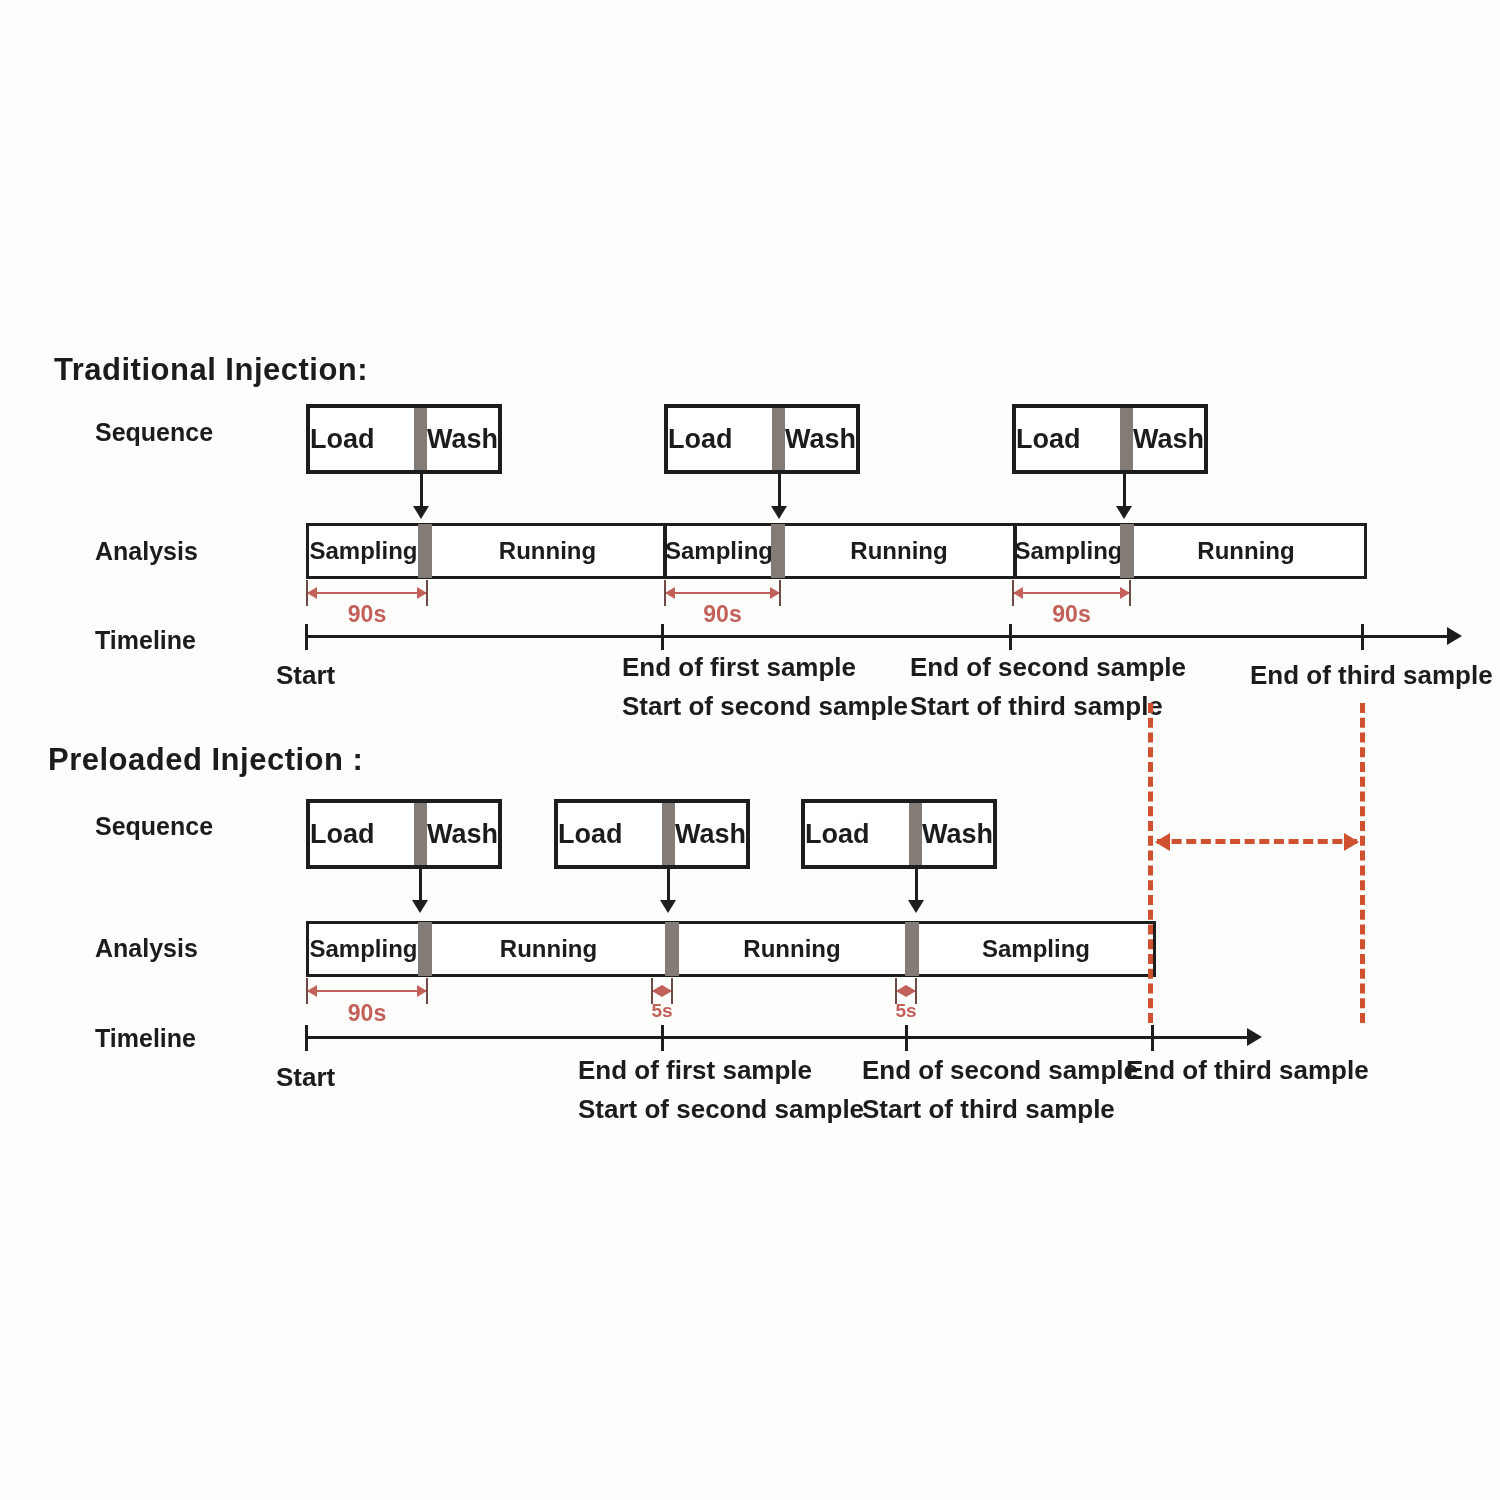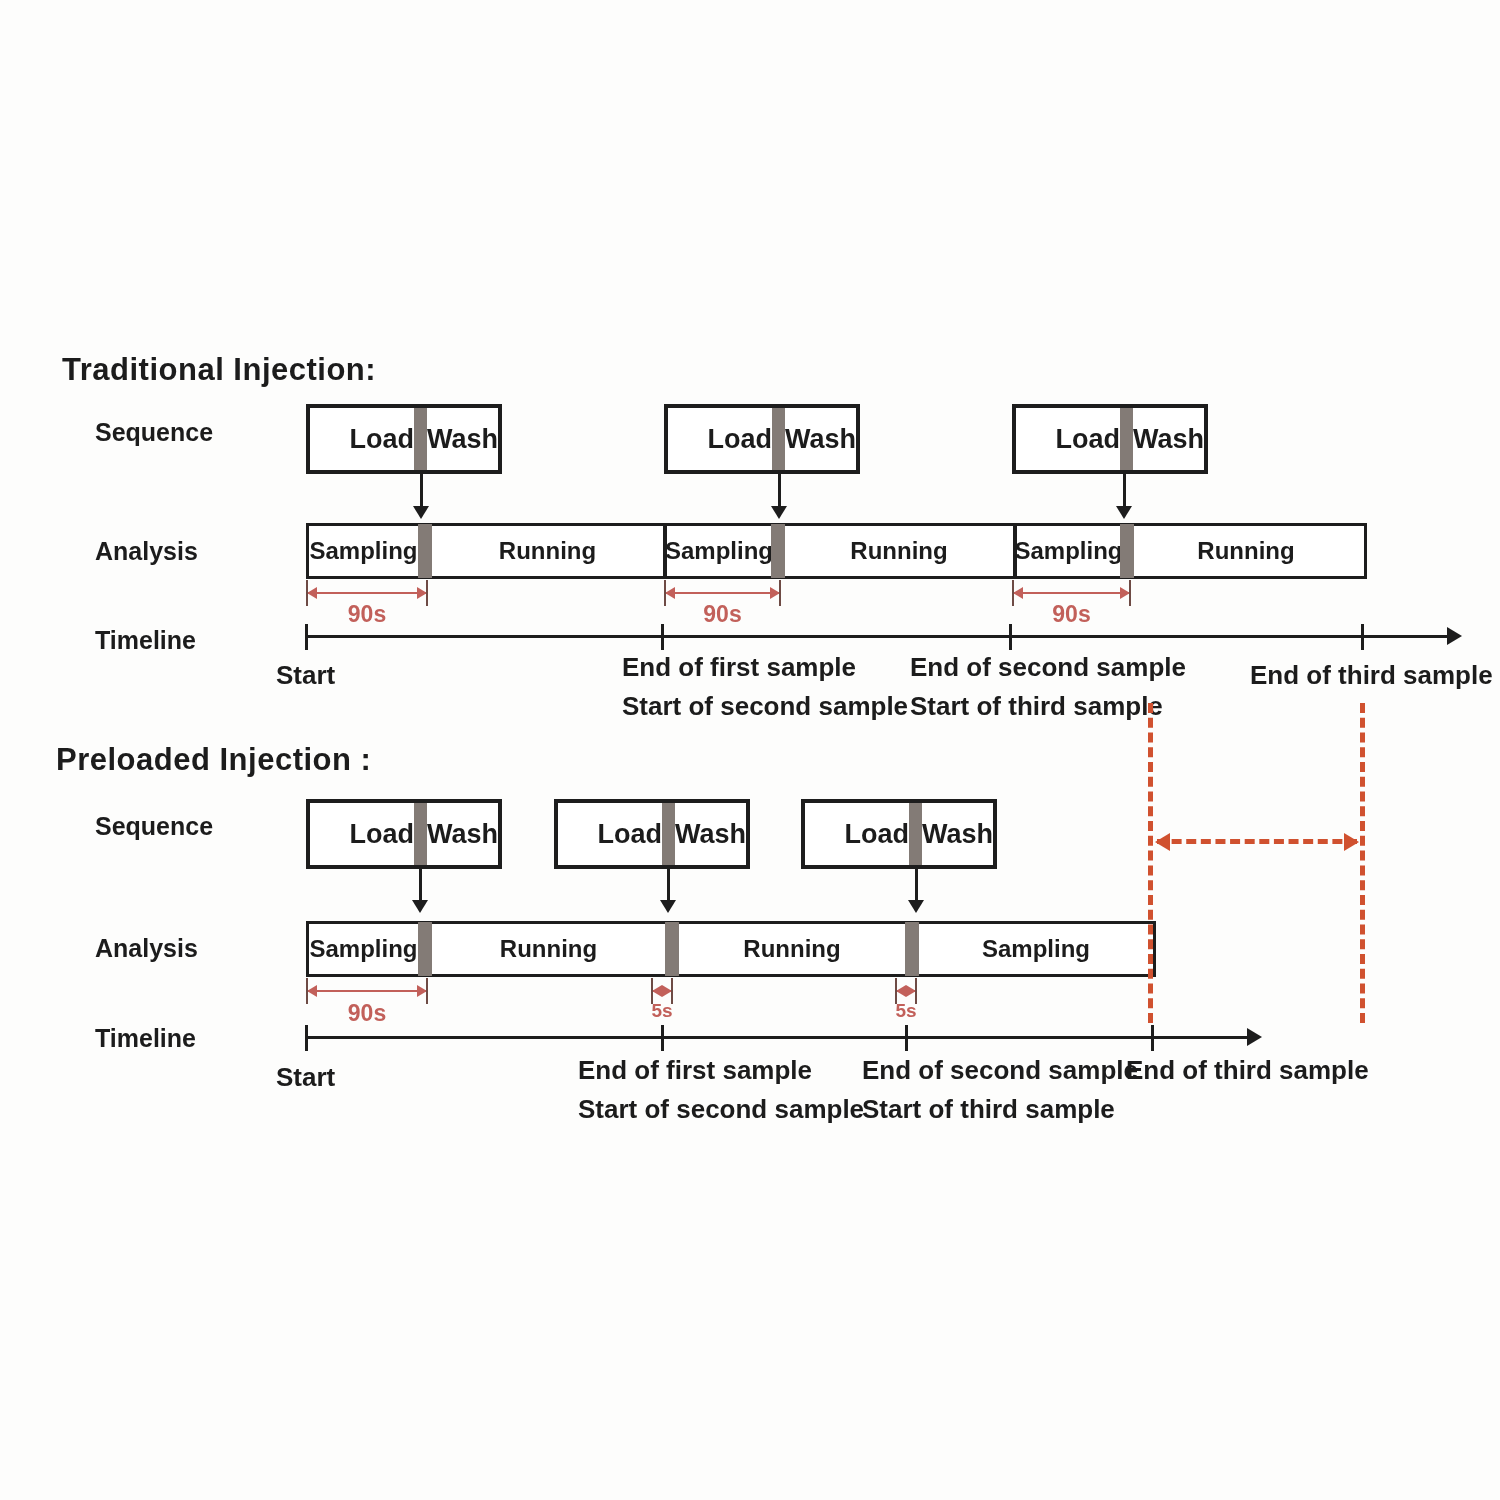--- a/index.html
+++ b/index.html
@@ -6,21 +6,21 @@
   #stage{
     position:relative;width:1500px;height:1500px;background:#fdfdfc;overflow:hidden;
     font-family:"Liberation Sans", sans-serif;color:#1c1c1c;
   }
   .abs{position:absolute;}
   .title{font-size:31px;font-weight:bold;letter-spacing:.5px;}
   .rowlbl{font-size:25px;font-weight:bold;}
   .tlabel{font-size:26px;font-weight:bold;white-space:nowrap;}
   
   .seqbox{position:absolute;height:62px;border:4px solid #1d1d1d;background:#fff;display:flex;}
-  .seqcell{display:flex;align-items:center;justify-content:flex-end;font-size:27px;font-weight:bold;}
+  .seqcell{display:flex;align-items:center;justify-content:flex-start;font-size:27px;font-weight:bold;}
   .seq-load{width:105px;}
   .seq-wash{flex:1;}
   .vdiv{width:13px;background:#837b76;}
   
   .darrow{position:absolute;width:3px;background:#1d1d1d;}
   .darrow::after{content:"";position:absolute;bottom:-13px;left:-7px;
     border-left:8px solid transparent;border-right:8px solid transparent;border-top:13px solid #1d1d1d;}
   
   .bar{position:absolute;height:50px;border:3px solid #1d1d1d;background:#fff;}
   .seg{position:absolute;top:0;height:100%;display:flex;align-items:center;justify-content:center;
@@ -52,21 +52,21 @@
   .dashh::after{content:"";position:absolute;right:-2px;top:-11px;
     border-top:9px solid transparent;border-bottom:9px solid transparent;border-left:15px solid #d0512f;}
   .callout{position:absolute;border:3px solid #d2603c;border-radius:15px;background:#fff;
     padding:8px 12px;font-size:23px;font-weight:bold;line-height:1.3;color:#1c1c1c;}
 </style>
 </head>
 <body>
 
 <div id="stage">
 
-  <div class="abs title" style="left:62px;top:352px;">Traditional Injection:</div>
+  <div class="abs title" style="left:54px;top:352px;">Traditional Injection:</div>
 
   <div class="abs rowlbl" style="left:95px;top:418px;">Sequence</div>
   <div class="abs rowlbl" style="left:95px;top:537px;">Analysis</div>
   <div class="abs rowlbl" style="left:95px;top:626px;">Timeline</div>
 
   <div class="seqbox" style="left:306px;top:404px;width:188px;">
     <div class="seqcell seq-load">
         <span>Load</span>
       </div>
     <div class="vdiv"></div>
@@ -136,21 +136,21 @@
   <div class="tick" style="left:1009px;top:624px;"></div>
   <div class="tick" style="left:1361px;top:624px;"></div>
 
   <div class="abs tlabel" style="left:276px;top:660px;">Start</div>
   <div class="abs tlabel" style="left:622px;top:652px;">End of first sample</div>
   <div class="abs tlabel" style="left:622px;top:691px;">Start of second sample</div>
   <div class="abs tlabel" style="left:910px;top:652px;">End of second sample</div>
   <div class="abs tlabel" style="left:910px;top:691px;">Start of third sample</div>
   <div class="abs tlabel" style="left:1250px;top:660px;">End of third sample</div>
 
-  <div class="abs title" style="left:56px;top:742px;">Preloaded Injection :</div>
+  <div class="abs title" style="left:48px;top:742px;">Preloaded Injection :</div>
 
   <div class="abs rowlbl" style="left:95px;top:812px;">Sequence</div>
   <div class="abs rowlbl" style="left:95px;top:934px;">Analysis</div>
   <div class="abs rowlbl" style="left:95px;top:1024px;">Timeline</div>
 
   <div class="seqbox" style="left:306px;top:799px;width:188px;">
     <div class="seqcell seq-load">
         <span>Load</span>
       </div>
     <div class="vdiv"></div>

